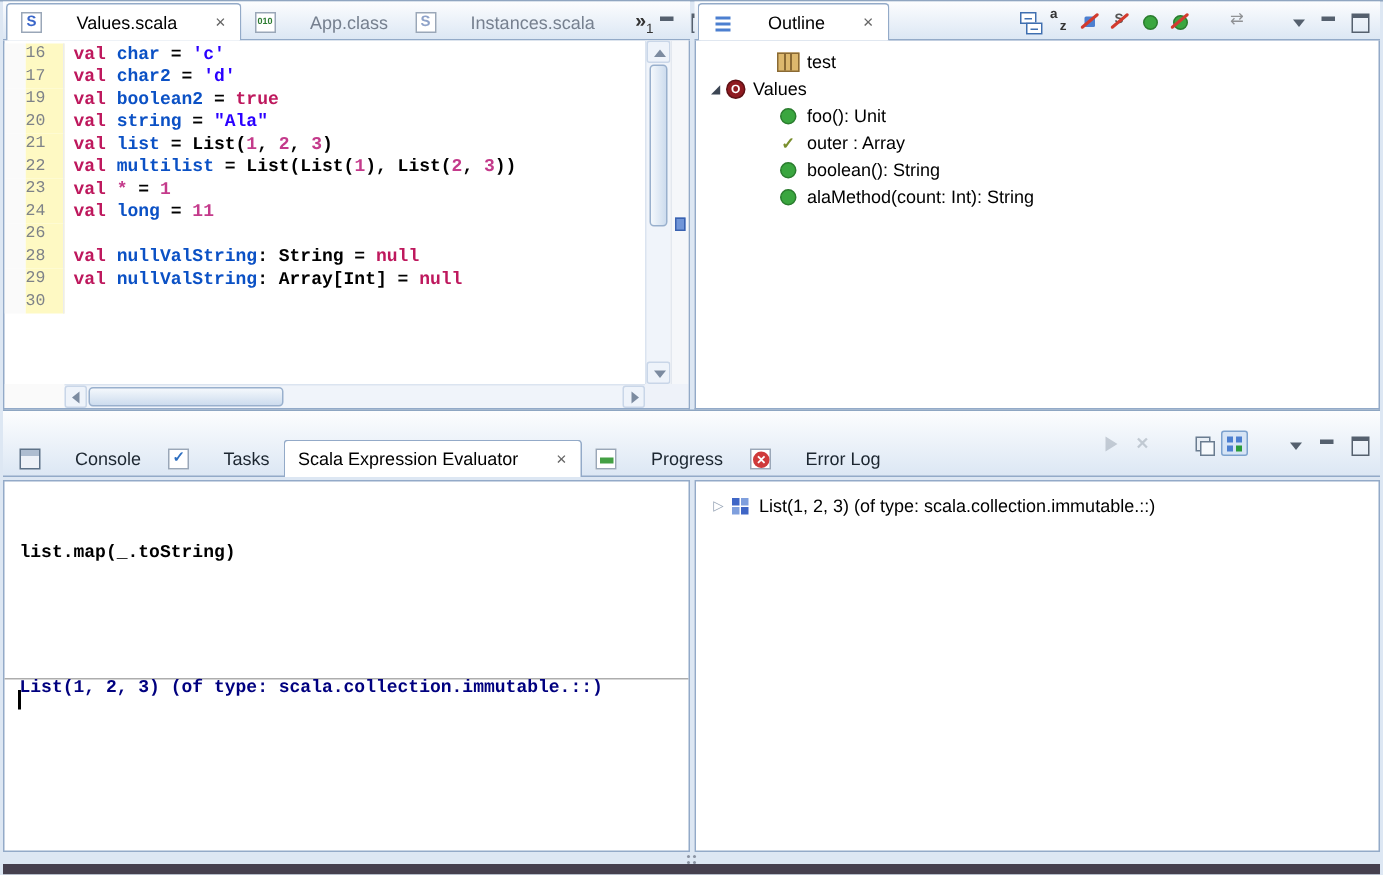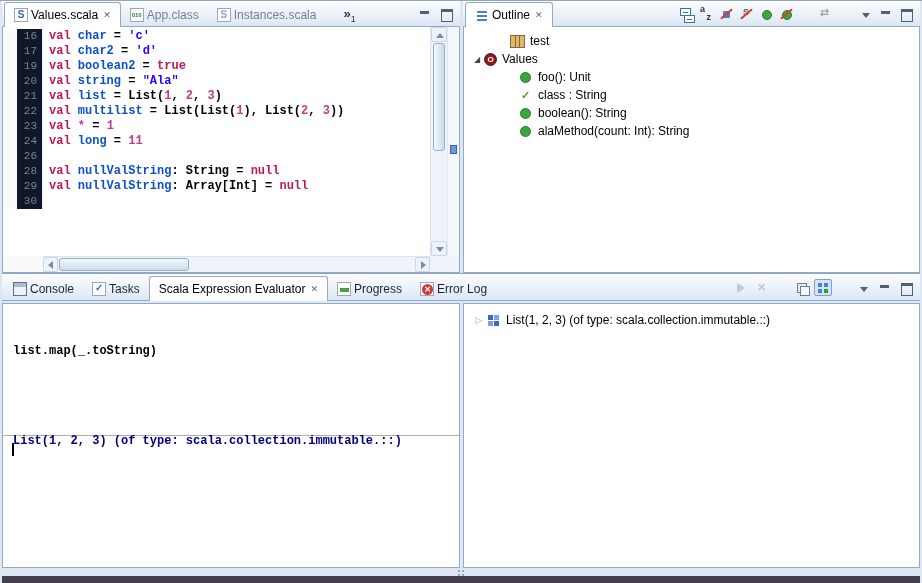--- a/index.html
+++ b/index.html
@@ -3,21 +3,21 @@
 <meta charset="utf-8">
 <style>
   *{margin:0;padding:0;box-sizing:border-box;}
   html,body{width:922px;height:583px;overflow:hidden;}
   body{background:#dde7f3;font-family:"Liberation Sans",sans-serif;font-size:12px;color:#000;}
   .workbench{width:922px;height:583px;display:flex;flex-direction:column;border-top:1px solid #8fa5c0;}
 
   
   .tabstrip{height:26px;flex:none;background:linear-gradient(#fcfdfe,#dce7f4);border-bottom:1px solid #93aac8;display:flex;align-items:flex-end;padding-left:2px;position:relative;}
   .tabs-slot{display:flex;align-items:flex-end;height:100%;}
-  .tab{height:23px;display:flex;align-items:center;gap:3px;padding:0 9px;white-space:nowrap;color:#76808f;position:relative;}
+  .tab{height:23px;display:flex;align-items:center;gap:23px;padding:0 9px;white-space:nowrap;color:#76808f;position:relative;}
   .tab.active{background:#fff;border:1px solid #93aac8;border-bottom:none;border-radius:3px 3px 0 0;color:#000;height:25px;margin-bottom:-1px;z-index:2;}
   .bottom-tabstrip .tab{color:#1c2630;}
   .bottom-tabstrip .tab.active{color:#000;}
   .tab-close{font-size:9px;color:#666;margin-left:2px;line-height:1;}
   .tab-overflow{align-self:center;margin-left:18px;color:#333;font-weight:bold;display:flex;align-items:flex-start;}
   .tab-overflow .chev{font-size:13px;line-height:14px;}
   .tab-overflow .ovf-num{font-size:9px;position:relative;top:7px;font-weight:normal;}
   .strip-buttons{margin-left:auto;display:flex;gap:3px;align-items:center;align-self:center;padding-right:5px;}
 
   
@@ -66,21 +66,21 @@
   .top-row{height:272px;flex:none;display:flex;gap:3px;padding:0 2px;}
   .stack{display:flex;flex-direction:column;min-width:0;}
   .editor-stack{width:458px;flex:none;}
   .outline-stack{flex:1;}
 
   
   .editor-body{flex:1;background:#fff;border:1px solid #93aac8;border-top:none;position:relative;overflow:hidden;}
   .code-lines{position:absolute;left:0;top:2px;right:29px;bottom:16px;font-family:"Liberation Mono",monospace;}
   .cline{display:flex;height:15px;line-height:15px;font-size:12px;font-weight:bold;white-space:pre;}
   .bp{width:14px;flex:none;background:#fafafa;position:relative;}
-  .ln{width:26px;flex:none;background:#0f172a;color:#7e8288;text-align:right;padding-right:5px;font-size:11px;font-weight:normal;border-right:1px solid #ececec;}
+  .ln{width:26px;flex:none;background:#fef9c3;color:#7e8288;padding-right:5px;font-size:11px;font-weight:normal;border-right:1px solid #ececec;}
   .ct{flex:1;padding-left:6px;min-width:0;}
   .cline.cur .ct{background:#e7f2c8;}
   .tok-kw{color:#be185d;}
   .tok-pl{color:#000;}
   .tok-id{color:#0b51c5;}
   .tok-st{color:#2a00ff;}
   .tok-nu{color:#c43a8b;}
   .tok-nusel{color:#c43a8b;background:#c8c5da;}
   .cip{position:absolute;left:2px;top:4px;width:10px;height:7px;}
   .cip::before{content:"";position:absolute;left:0;top:2px;width:5px;height:3px;background:#2d9ddf;}
@@ -119,21 +119,21 @@
   .public-method-icon::before{content:"";width:9px;height:9px;border-radius:50%;background:#3aa63f;border:1px solid #2a7c2e;}
   .val-icon{color:#7a8f2e;font-size:11px;font-weight:bold;}
   .collection-icon::before{content:"";width:13px;height:13px;background:
      linear-gradient(#3f66c6,#3f66c6) 1px 1px/5px 5px no-repeat,
      linear-gradient(#7f9fdd,#7f9fdd) 7px 1px/5px 5px no-repeat,
      linear-gradient(#7f9fdd,#7f9fdd) 1px 7px/5px 5px no-repeat,
      linear-gradient(#3f66c6,#3f66c6) 7px 7px/5px 5px no-repeat;}
 
   
   .bottom-row{flex:1;display:flex;flex-direction:column;padding:0 2px;min-height:0;}
-  .bottom-tabstrip{border-top:1px solid #8ea6c2;height:28px;}
+  .bottom-tabstrip{border-top:1px solid #8ea6c2;height:45px;}
   .bottom-panels{flex:1;display:flex;gap:3px;padding-top:2px;min-height:0;}
   .eval-panel{width:458px;flex:none;border:1px solid #93aac8;background:#fff;display:flex;flex-direction:column;}
   .eval-history{height:132px;flex:none;border-bottom:1px solid #adadad;padding:10px;font-family:"Liberation Mono",monospace;font-size:12px;font-weight:bold;line-height:15px;white-space:pre;}
   .hist-expr{color:#000;}
   .hist-blank{height:15px;}
   .hist-result{color:#00007f;}
   .eval-input{flex:1;position:relative;font-family:"Liberation Mono",monospace;font-size:12px;padding:7px 9px;}
   .caret{position:absolute;left:9px;top:7px;width:2px;height:13px;background:#000;}
   .result-panel{flex:1;border:1px solid #93aac8;background:#fff;padding-top:7px;min-width:0;}
   .result-panel .trow{padding-left:8px;}
@@ -226,39 +226,39 @@
             <span class="tbi show-public-icon"></span>
             <span class="tbi hide-local-icon"></span>
             <span class="tbi link-with-editor-icon gap"></span>
             <span class="tbi view-menu-icon gap"></span>
             <span class="tbi minimize-icon"></span>
             <span class="tbi maximize-icon"></span>
           </div>
       </div>
       <div class="outline-body">
         <div id="outline-tree">
-            <div class="trow" style=" margin-left: 32px;">
+            <div class="trow" style="padding-left: 40px;">
               <span class="arrow none"></span>
               <span class="node-icon package-icon"></span>
               <span class="node-label">test</span>
             </div>
             <div class="trow" style="padding-left: 6px;">
               <span class="arrow expanded">◢</span>
               <span class="node-icon scala-object-icon">O</span>
               <span class="node-label">Values</span>
             </div>
             <div class="trow" style="padding-left: 40px;">
               <span class="arrow none"></span>
               <span class="node-icon public-method-icon"></span>
               <span class="node-label">foo(): Unit</span>
             </div>
             <div class="trow" style="padding-left: 40px;">
               <span class="arrow none"></span>
               <span class="node-icon val-icon">✓</span>
-              <span class="node-label">class : String</span>
+              <span class="node-label">outer : Array</span>
             </div>
             <div class="trow" style="padding-left: 40px;">
               <span class="arrow none"></span>
               <span class="node-icon public-method-icon"></span>
               <span class="node-label">boolean(): String</span>
             </div>
             <div class="trow" style="padding-left: 40px;">
               <span class="arrow none"></span>
               <span class="node-icon public-method-icon"></span>
               <span class="node-label">alaMethod(count: Int): String</span>

